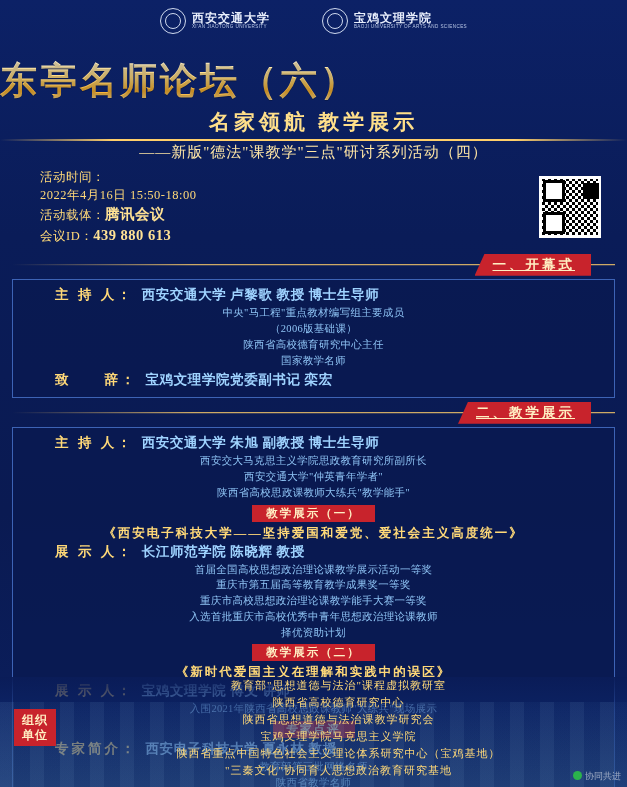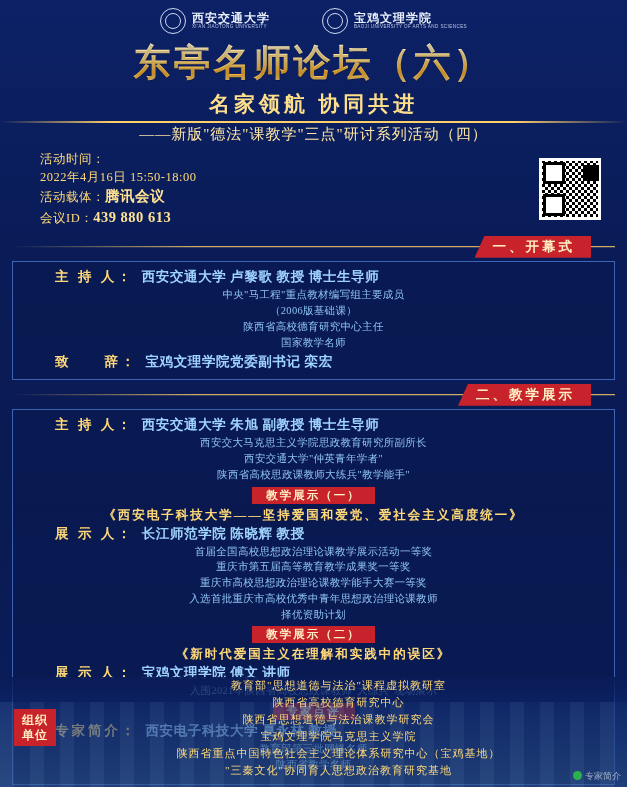--- a/index.html
+++ b/index.html
@@ -60,31 +60,30 @@
   }
   .logo-text { line-height: 1.05; }
   .logo-cn {
     font-family: "Liberation Serif", serif;
     font-size: 12px; color: #e8eefc; letter-spacing: 1px; font-weight: bold;
   }
   .logo-en { font-size: 4.6px; color: #b9c7e6; letter-spacing: .4px; white-space: nowrap; }
 
   
   .main-title {
-    text-align: center;
     font-family: "Liberation Serif", serif;
     font-weight: bold;
     font-size: 37px;
     letter-spacing: 3px;
     color: #ffe9a8;
     background: linear-gradient(180deg,#fff8dd 0%, #ffd878 45%, #f6b02e 70%, #ffeebb 100%);
     -webkit-background-clip: text;
     background-clip: text;
     color: transparent;
-    margin-top: 2px;
+    margin-top: 20px;
     text-shadow: 0 1px 0 rgba(0,0,0,.2);
   }
   .sub-slogan {
     text-align: center;
     font-family: "Liberation Serif", serif;
     font-size: 21px;
     color: #ffdf8a;
     letter-spacing: 4px;
     margin-top: 2px;
     font-weight: bold;
@@ -169,20 +168,21 @@
     position: relative;
     background: #c8232c;
     color: #ffeec2;
     font-family: "Liberation Serif", serif;
     font-weight: bold;
     font-size: 13.5px;
     letter-spacing: 3px;
     padding: 2px 16px 2px 18px;
     margin-right: 24px;
     clip-path: polygon(10px 0, 100% 0, 100% 100%, 0 100%);
+    text-decoration: underline;
   }
 
   
   .panel {
     margin: 4px 12px 0;
     border: 1px solid #3d63b5;
     background: rgba(9, 26, 80, 0.75);
     padding: 6px 8px 8px;
   }
   .kv {
@@ -303,21 +303,21 @@
     <div class="logo-block">
       <div class="logo-mark"></div>
       <div class="logo-text">
         <div class="logo-cn">宝鸡文理学院</div>
         <div class="logo-en">BAOJI UNIVERSITY OF ARTS AND SCIENCES</div>
       </div>
     </div>
   </div>
 
   <div class="main-title">东亭名师论坛（六）</div>
-  <div class="sub-slogan">名家领航  协同共进</div>
+  <div class="sub-slogan">名家领航  教学展示</div>
   <div class="slogan-rule"></div>
   <div class="sub-line">——新版"德法"课教学"三点"研讨系列活动（四）</div>
 
   <div class="info-row">
     <div class="info-text">
       <div class="info-line">
         <span>活动时间：</span>
       </div>
       <div class="info-line big">2022年4月16日 15:50-18:00</div>
       <div class="info-line">
@@ -409,16 +409,16 @@
       <div class="org-line">教育部"思想道德与法治"课程虚拟教研室</div>
       <div class="org-line">陕西省高校德育研究中心</div>
       <div class="org-line">陕西省思想道德与法治课教学研究会</div>
       <div class="org-line">宝鸡文理学院马克思主义学院</div>
       <div class="org-line">陕西省重点中国特色社会主义理论体系研究中心（宝鸡基地）</div>
       <div class="org-line">"三秦文化"协同育人思想政治教育研究基地</div>
     </div>
   </div>
 
   <div class="watermark">
-    <span class="wm-dot"></span><span>专家简介</span>
+    <span class="wm-dot"></span><span>协同共进</span>
   </div>
 
 </div>
 
 </body></html>

